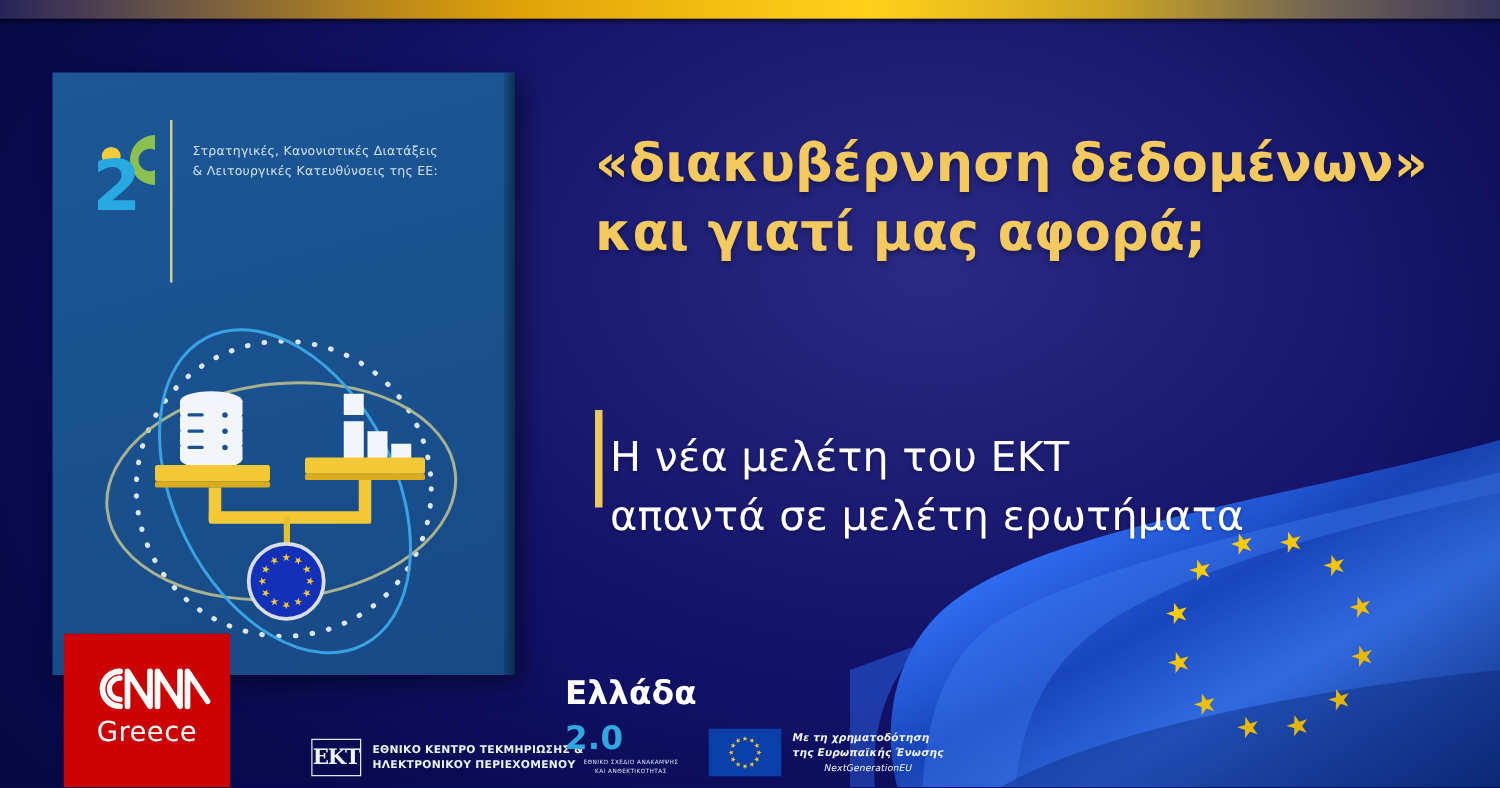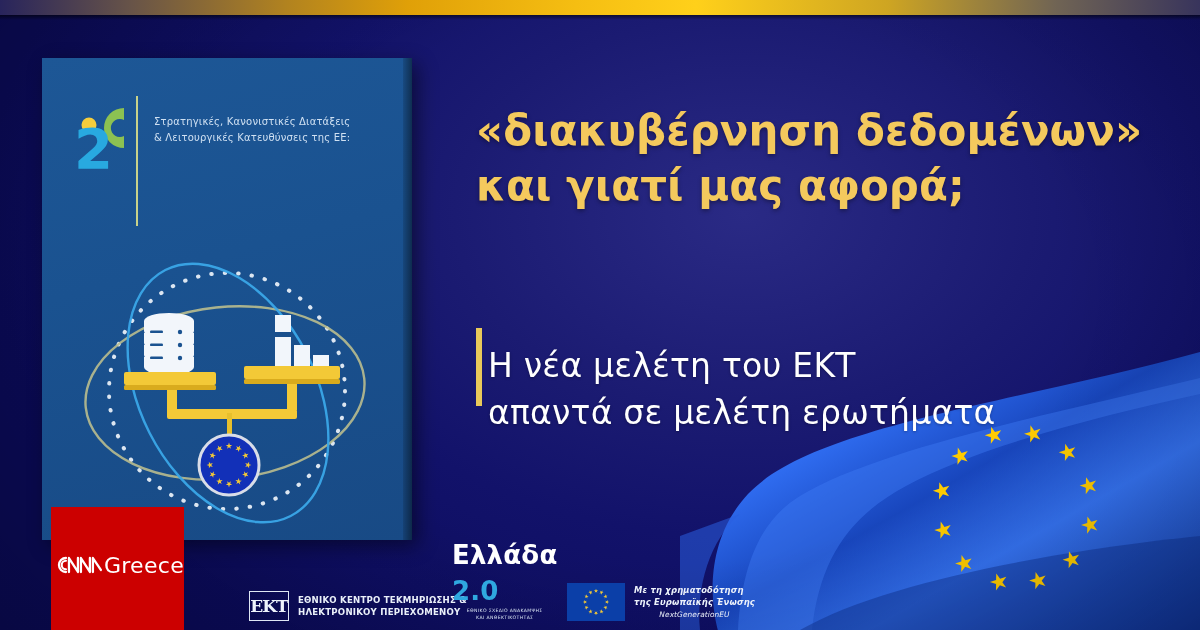--- a/index.html
+++ b/index.html
@@ -156,21 +156,21 @@
     width:58px; height:38px; background:#0b3fa8; position:relative; flex:0 0 58px;
   }
   .eu-text{ color:#eef3fb; }
   .eu-text .e1{ font-size:8.4px; font-weight:700; line-height:1.45; letter-spacing:0.2px;}
   .eu-text .e2{ font-size:7.4px; line-height:1.5; margin-top:1px; letter-spacing:0.1px;text-align:center;}
 
   
   .cnn{
     position:absolute; left:51px; bottom:0; width:133px; height:123px;
     background:#cc0000;
-    display:flex; align-items:center; justify-content:center;
+    display:flex; flex-direction:column; align-items:center; justify-content:center;
     gap:1px; padding-bottom:8px;
   }
   .cnn svg{ display:block; }
   .cnn-greece{
     color:#ffffff; font-size:22px; letter-spacing:0.3px; font-weight:400;
     margin-top:2px;
   }
 </style>
 </head>
 <body>

